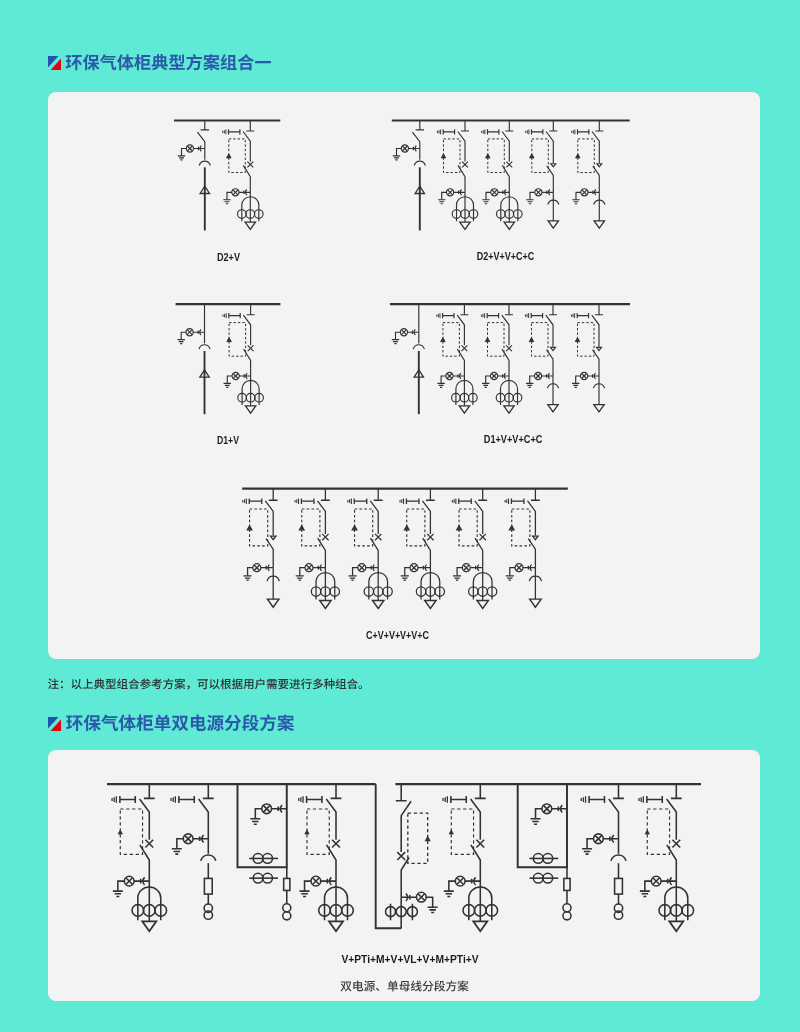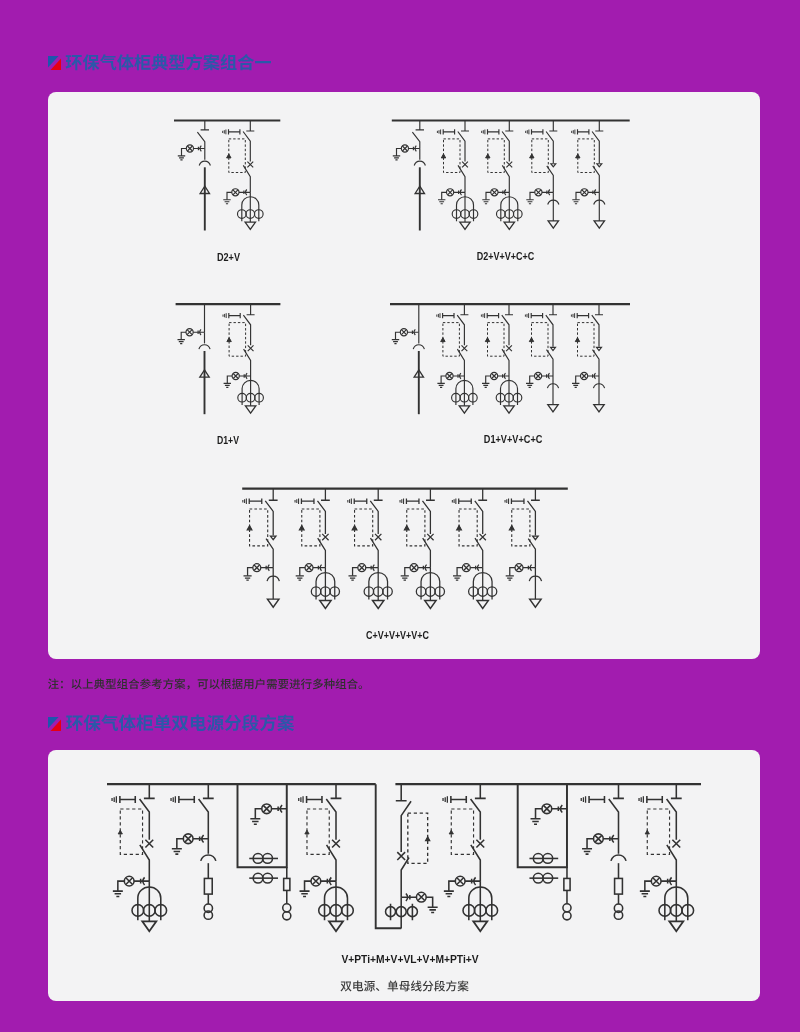--- a/index.html
+++ b/index.html
@@ -1,14 +1,14 @@
 <!DOCTYPE html>
 <html><head><meta charset="utf-8"><style>
 html,body{margin:0;padding:0;background:#fff}
-#page{position:relative;width:800px;height:1032px;background:#a21caf;overflow:hidden;font-family:"Liberation Sans",sans-serif}
+#page{position:relative;width:800px;height:1032px;background:#5eead4;overflow:hidden;font-family:"Liberation Sans",sans-serif}
 .panel{position:absolute;left:48px;width:712px;background:#f3f3f4;border-radius:8px}
 .abs{position:absolute}
 </style></head><body>
 <div id="page">
 <svg width="0" height="0" style="position:absolute">
 <defs>
 <g id="gnd" stroke="#323232" stroke-width="1.15">
           <path d="M-3.7,0 H3.7 M-2.4,2 H2.4 M-1.1,4 H1.1"></path>
         </g>
 <g id="lamp" stroke="#323232" stroke-width="1.15" fill="none">

